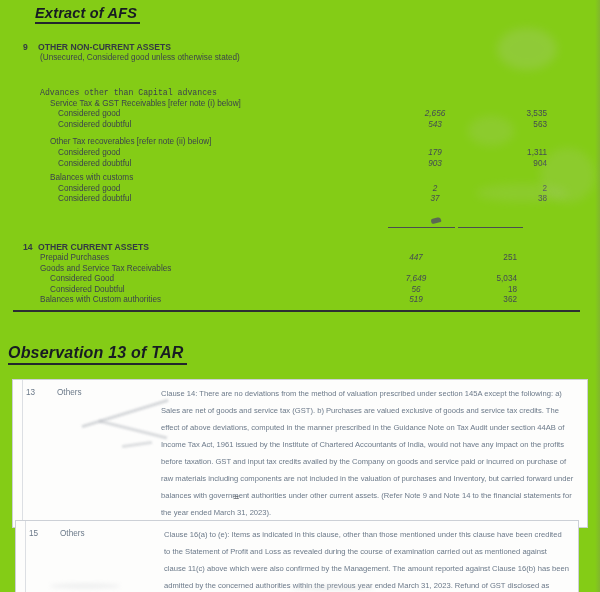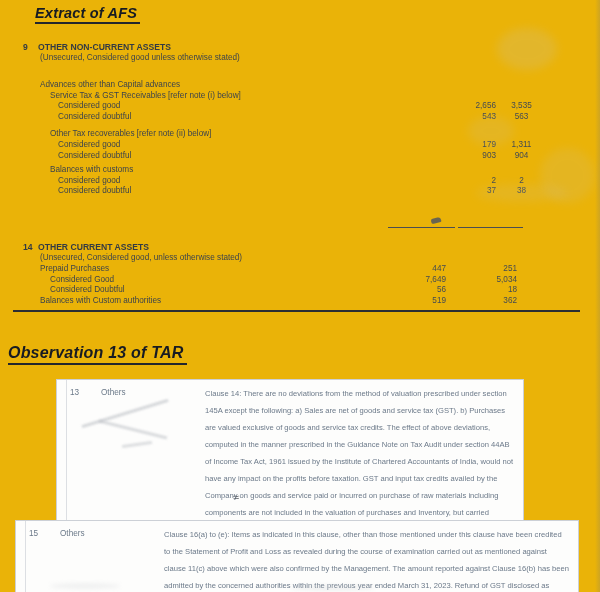--- a/index.html
+++ b/index.html
@@ -1,51 +1,51 @@
 <!DOCTYPE html>
 <html><head>
 <meta charset="utf-8">
 <style>
   * { margin:0; padding:0; box-sizing:border-box; }
   body { font-family:"Liberation Sans", sans-serif; background:#e8e8e6; }
-  .page { position:relative; width:600px; height:592px; background:#eab308; overflow:hidden; color:#3c434c;padding-left:6px; }
+  .page { position:relative; width:600px; height:592px; background:#84cc16; overflow:hidden; color:#3c434c;padding-left:6px; }
 
   
   .script-heading { position:absolute; font-style:italic; font-weight:bold; color:#171b23;
     border-bottom:2px solid #23262d; padding:0 3px 1px 0; letter-spacing:.2px; white-space:nowrap; }
   #h-afs   { left:35px; top:5px;   font-size:14.5px; }
   #h-obs13 { left:8px;  top:344px; font-size:16px; }
   #h-obs15 { left:8px;  top:492px; font-size:16px; }
 
   
   .fin { position:absolute; font-size:8.2px; color:#3c434c; }
   #sec9  { left:23px; top:42px;  width:524px; }
   #sec14 { left:23px; top:242px; width:494px; }
   .fin .head { display:flex; font-weight:bold; font-size:8.6px; color:#333a43; height:11px; align-items:baseline; }
   .fin .head .no { width:15px; }
   .fin .note { padding-left:17px; height:11px; }
   .fin .row { display:flex; align-items:baseline; height:10.6px; }
   .fin .lbl { flex:1; white-space:nowrap; overflow:hidden; }
-  .fin .v1 { width:60px; text-align:right; color:#434a53; }
-  #sec9 .v2 { width:51px; text-align:center; color:#434a53; }
+  .fin .v1 { width:60px; text-align:center; color:#434a53;font-style:italic; }
+  #sec9 .v2 { width:51px; text-align:right; color:#434a53;margin-left:31px; }
   #sec14 .v2 { width:71px; text-align:right; color:#434a53; }
   .i0 .lbl { padding-left:17px; }
   .i1 .lbl { padding-left:27px; }
   .i2 .lbl { padding-left:35px; }
-  .mt13 { margin-top:16px; } .mt7 { margin-top:7px; } .mt3 { margin-top:4px; }
+  .mt13 { margin-top:24px;font-family:Liberation Mono, monospace; } .mt7 { margin-top:7px; } .mt3 { margin-top:4px; }
 
   
   .rule { position:absolute; background:#4a4d52; }
   #total-rule-1 { left:388px; top:227px; width:67px; height:1.4px; }
   #total-rule-2 { left:458px; top:227px; width:65px; height:1.4px; }
   #section-rule { left:13px;  top:310px; width:567px; height:1.6px; background:#2c2e33; }
 
   
   .obs { position:absolute; display:flex; border:1px solid #ccd0d6; background:#fdfdfc; color:#6b7989; }
-  #obs13 { left:12px; top:379px; width:468px; min-height:87px;margin-left:44px; }
+  #obs13 { left:12px; top:379px; width:576px; min-height:87px; }
   #obs15 { left:15px; top:520px; width:564px; min-height:58px; }
   .obs .sno { width:44px; padding:8px 0 0 13px; font-size:8.2px; }
   .obs .cat { width:104px; padding:8px 0 0 0; font-size:8.2px; }
   .obs .txt { flex:1; padding:5px 8px 6px 0; font-size:7.6px; line-height:17px; color:#6b7989; }
   .obs-inner-line { position:absolute; top:0; bottom:0; left:9px; width:1px; background:#dcdfe3; }
 
   
   .smudge { position:absolute; background:#c3c6ca; border-radius:50%; filter:blur(5px); }
   #sm1 { left:497px; top:28px;  width:60px; height:42px; opacity:.18; }
   #sm2 { left:468px; top:116px; width:46px; height:30px; opacity:.13; }
@@ -131,26 +131,30 @@
 
   <div class="rule" id="total-rule-1"></div>
   <div class="rule" id="total-rule-2"></div>
   <div id="mark-a"></div>
 
   <div class="fin" id="sec14">
     <div class="head">
       <span class="no">14</span>
       <span>OTHER CURRENT ASSETS</span>
     </div>
-    <div class="note">(Unsecured, Considered good, unless otherwise stated)</div>
 
     <div class="row i0">
       <span class="lbl">Prepaid Purchases</span>
       <span class="v1">447</span>
       <span class="v2">251</span>
+    </div>
+    <div class="row i0">
+      <span class="lbl">Goods and Service Tax Receivables</span>
+      <span class="v1"></span>
+      <span class="v2"></span>
     </div>
     <div class="row i1">
       <span class="lbl">Considered Good</span>
       <span class="v1">7,649</span>
       <span class="v2">5,034</span>
     </div>
     <div class="row i1">
       <span class="lbl">Considered Doubtful</span>
       <span class="v1">56</span>
       <span class="v2">18</span>

